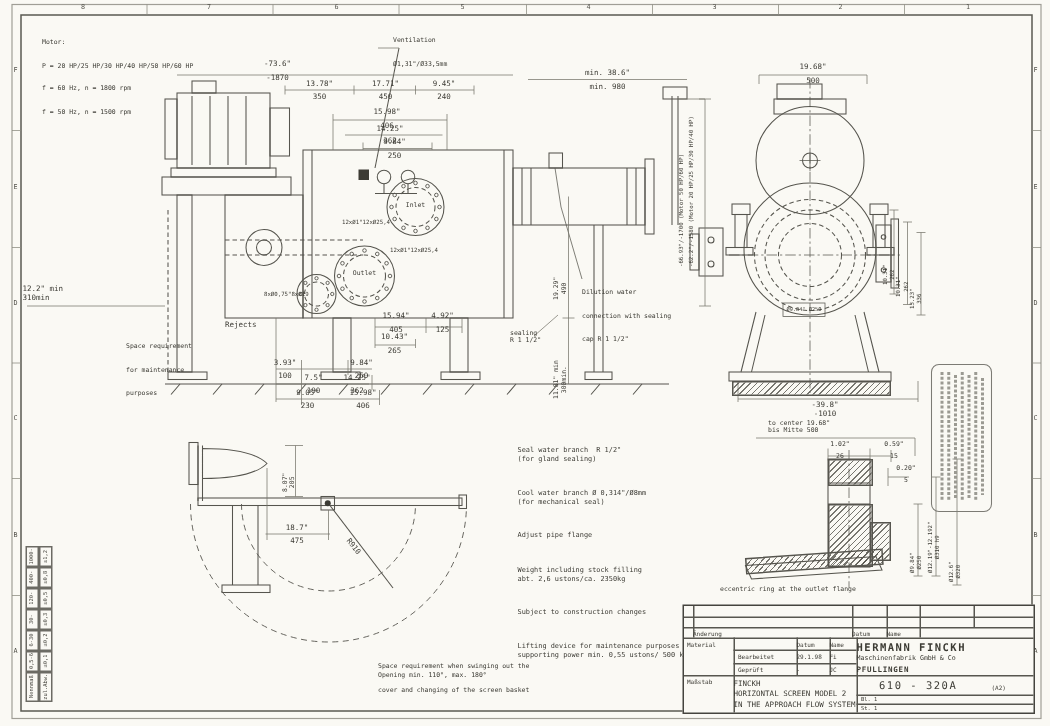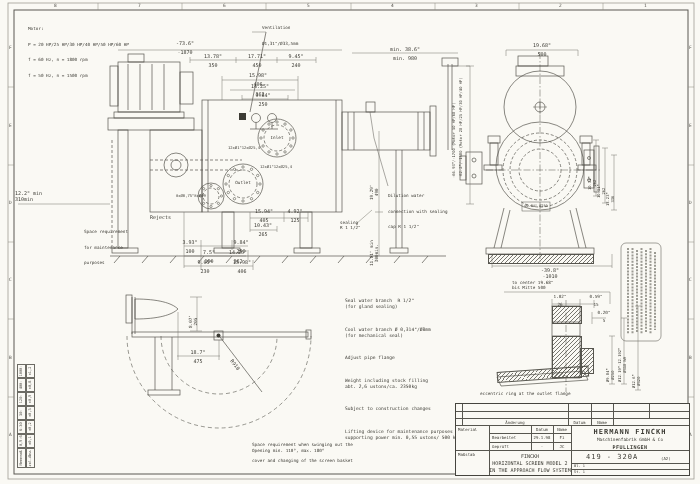--- a/index.html
+++ b/index.html
@@ -18,21 +18,21 @@
   .note{font-size:4.6px;line-height:1.25;}
   .noteblock{margin-bottom:5.5px;}
   .noteblock span{display:block;}
   .hatch{position:absolute;border:0.6px solid #56554e;z-index:2;
     background:repeating-linear-gradient(135deg,rgba(86,85,78,0) 0 2.2px,rgba(86,85,78,.8) 2.2px 2.9px);}
   .zone{position:absolute;font-size:4.5px;color:#55544d;z-index:3;}
   
   #tb{position:absolute;left:455px;top:403px;width:233px;height:71px;border:1px solid #45443e;z-index:4;background:#faf9f4;}
   #tb .ln{position:absolute;background:#57564f;}
   #tb .cell{position:absolute;font-size:4px;color:#3c3b34;white-space:pre;}
-  #tb .ctr{text-align:center;}
+  #tb .ctr{text-align:left;}
   
   #tol{position:absolute;left:17px;top:468px;width:104px;transform:rotate(-90deg);transform-origin:0 0;z-index:3;}
   #tol .row{display:flex;}
   #tol .tc{border:0.5px solid #6c6b64;font-size:3.6px;line-height:7px;height:7px;text-align:center;
            font-family:"DejaVu Sans Mono",monospace;color:#4a4942;background:#faf9f4;}
   #tol .lab{width:20px;}
   #tol .v{width:13px;}
 </style>
 </head>
 <body>
@@ -360,21 +360,21 @@
     <div class="cell ctr" style="left:97px;top:39.5px;width:18px;">JC</div>
 
     <div class="cell ctr" style="left:115px;top:24px;width:118px;font-size:7px;font-weight:bold;letter-spacing:1px;">HERMANN FINCKH</div>
     <div class="cell ctr" style="left:115px;top:33px;width:118px;font-size:4.4px;">Maschinenfabrik GmbH &amp; Co</div>
     <div class="cell ctr" style="left:115px;top: 39.5px;width:118px;font-size:5px;font-weight:bold;letter-spacing:.5px;">PFULLINGEN</div>
 
     <div class="cell ctr" style="left:33px;top:49px;width:82px;font-size:5px;">FINCKH</div>
     <div class="cell ctr" style="left:33px;top:56px;width:82px;font-size:5px;">HORIZONTAL SCREEN MODEL 2</div>
     <div class="cell ctr" style="left:33px;top:63px;width:82px;font-size:5px;">IN THE APPROACH FLOW SYSTEM</div>
 
-    <div class="cell" style="left:130px;top:49px;font-size:7px;letter-spacing:1px;">419 - 320A</div>
+    <div class="cell" style="left:130px;top:49px;font-size:7px;letter-spacing:1px;">610 - 320A</div>
     <div class="cell" style="left:205px;top:51.5px;font-size:4px;">(A2)</div>
     <div class="cell" style="left:118px;top:60px;font-size:3.6px;">Bl. 1</div>
     <div class="cell" style="left:118px;top:66px;font-size:3.6px;">St. 1</div>
   </div>
 
   <div id="tol">
     <div class="row">
       <div class="tc lab">Nennmaß</div>
       <div class="tc v">0,5-6</div>
       <div class="tc v">6-30</div>

